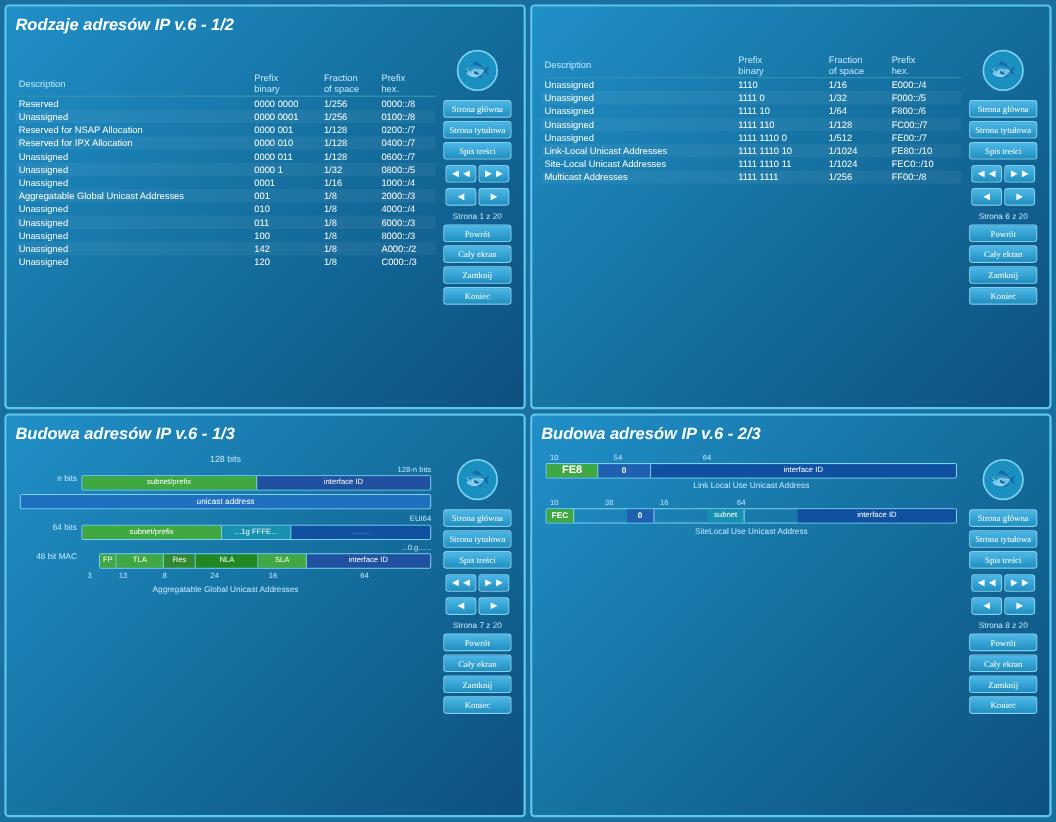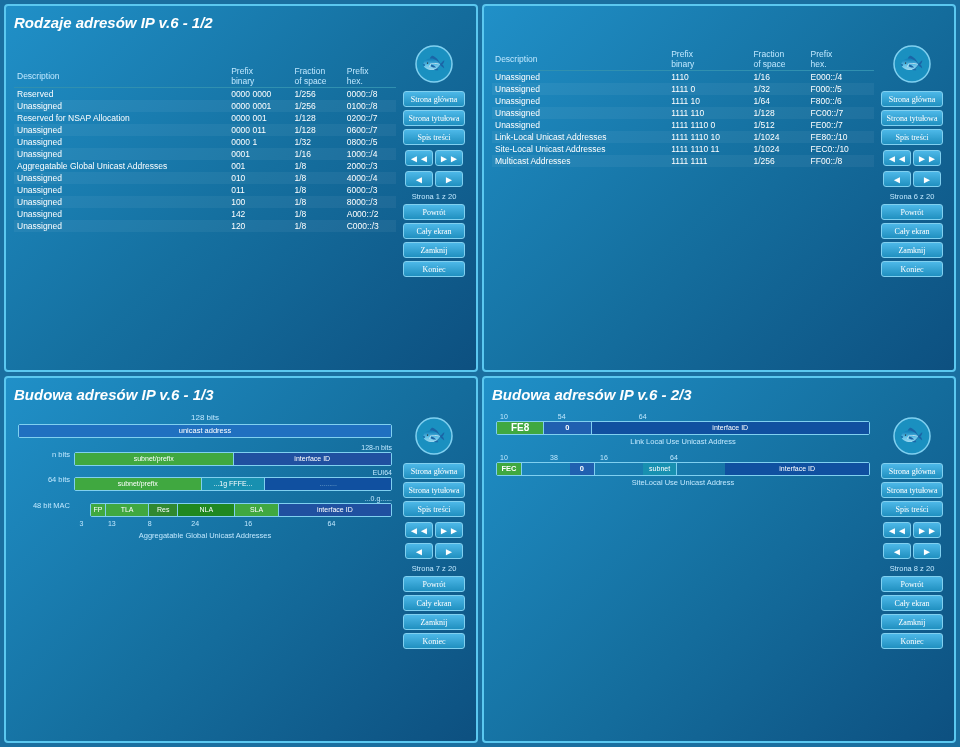--- a/index.html
+++ b/index.html
@@ -161,20 +161,26 @@
               <td>1/256</td>
               <td>0100::/8</td>
             </tr>
             <tr>
               <td>Reserved for NSAP Allocation</td>
               <td>0000 001</td>
               <td>1/128</td>
               <td>0200::/7</td>
             </tr>
             <tr>
+              <td>Reserved for IPX Allocation</td>
+              <td>0000 010</td>
+              <td>1/128</td>
+              <td>0400::/7</td>
+            </tr>
+            <tr>
               <td>Unassigned</td>
               <td>0000 011</td>
               <td>1/128</td>
               <td>0600::/7</td>
             </tr>
             <tr>
               <td>Unassigned</td>
               <td>0000 1</td>
               <td>1/32</td>
               <td>0800::/5</td>
@@ -335,36 +341,36 @@
       <div class="sidebar-btn">Koniec</div>
     </div>
   </div>
 
   <div class="panel">
     <div class="panel-content">
       <div class="panel-title">Budowa adresów IP v.6 - 1/3</div>
       <div class="diagram-container">
 
         <div style="text-align:center; color:#c0e8ff; font-size:8px; margin-bottom:2px;">128 bits</div>
-        <div style="display:flex; border:1px solid #80d0f0; border-radius:2px; height:14px; margin-bottom:6px;">
-          <div style="flex:1; background:#2070c0; display:flex; align-items:center; justify-content:center; font-size:7.5px; color:white;">unicast address</div>
-        </div>
-
         <div style="display:flex; align-items:center; margin-bottom:3px; font-size:7.5px; color:#c0e8ff;">
           <div style="width:52px; text-align:right; margin-right:4px;">n bits</div>
           <div style="flex:1; position:relative;">
             <div style="display:flex; justify-content:space-between; font-size:7px; color:#c0e8ff; margin-bottom:1px;">
               <span></span>
               <span>128-n bits</span>
             </div>
             <div style="display:flex; border:1px solid #80d0f0; border-radius:2px; height:14px;">
               <div style="flex:1; background:#40a840; display:flex; align-items:center; justify-content:center; font-size:7px; color:white; border-right:1px solid #80d0f0;">subnet/prefix</div>
               <div style="flex:1; background:#2050a0; display:flex; align-items:center; justify-content:center; font-size:7px; color:white;">interface ID</div>
             </div>
           </div>
+        </div>
+
+        <div style="display:flex; border:1px solid #80d0f0; border-radius:2px; height:14px; margin-bottom:6px;">
+          <div style="flex:1; background:#2070c0; display:flex; align-items:center; justify-content:center; font-size:7.5px; color:white;">unicast address</div>
         </div>
 
         <div style="display:flex; align-items:center; margin-bottom:4px; font-size:7.5px; color:#c0e8ff;">
           <div style="width:52px; text-align:right; margin-right:4px;">64 bits</div>
           <div style="flex:1;">
             <div style="display:flex; justify-content:flex-end; font-size:7px; color:#c0e8ff; margin-bottom:1px;">
               <span>EUI64</span>
             </div>
             <div style="display:flex; border:1px solid #80d0f0; border-radius:2px; height:14px;">
               <div style="flex:2; background:#40a840; display:flex; align-items:center; justify-content:center; font-size:7px; color:white; border-right:1px solid #80d0f0;">subnet/prefix</div>

